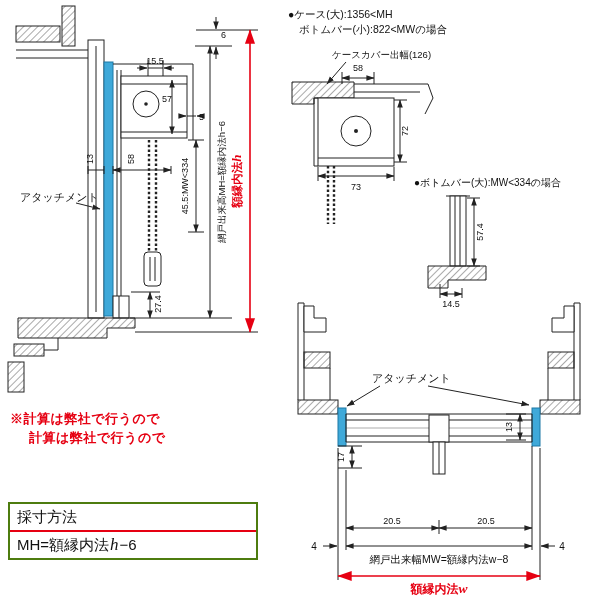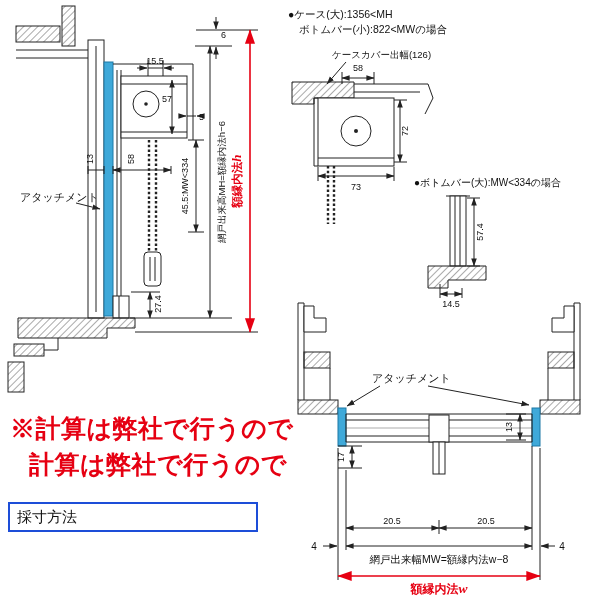--- a/index.html
+++ b/index.html
@@ -1,20 +1,20 @@
 <!DOCTYPE html>
 <html><head>
 <meta charset="utf-8">
 <style>
   html,body{margin:0;padding:0;background:#fff;}
   .canvas{position:relative;width:600px;height:600px;background:#fff;overflow:hidden;font-family:"Liberation Sans",sans-serif;}
   .diagram{position:absolute;left:0;top:0;}
-  .notice{position:absolute;left:10px;top:410px;color:#e60012;font-weight:bold;font-size:25px;line-height:1.45;letter-spacing:.5px;}
+  .notice{position:absolute;left:10px;top:410px;color:#e60012;font-weight:bold;font-size:13px;line-height:1.45;letter-spacing:.5px;}
   .notice .indent{padding-left:19px;}
-  .method-table{position:absolute;left:8px;top:502px;width:250px;border:2px solid #1d4ed8;background:#fff;color:#111;font-size:15px;box-sizing:border-box;}
+  .method-table{position:absolute;left:8px;top:502px;width:250px;border:2px solid #4d7c0f;background:#fff;color:#111;font-size:15px;box-sizing:border-box;}
   .mt-row{height:26px;line-height:26px;padding-left:7px;border-top:2px solid #e60012;white-space:nowrap;}
   .mt-row:first-child{border-top:none;}
   .var{font-family:"Liberation Serif",serif;font-style:italic;font-size:17px;padding:0 1px;}
 </style>
 </head>
 <body>
 
 <div class="canvas">
 
 <svg class="diagram" width="600" height="600" viewBox="0 0 600 600">
@@ -214,15 +214,16 @@
   </g>
 </svg>
 
 <div class="notice">
   <div>※計算は弊社で行うので</div>
   <div class="indent">計算は弊社で行うので</div>
 </div>
 
 <div class="method-table">
   <div class="mt-row">採寸方法</div>
+  <div class="mt-row"><span>MH=額縁内法</span><span class="var">h</span><span>−6</span></div>
 </div>
 
 </div>
 
 </body></html>

